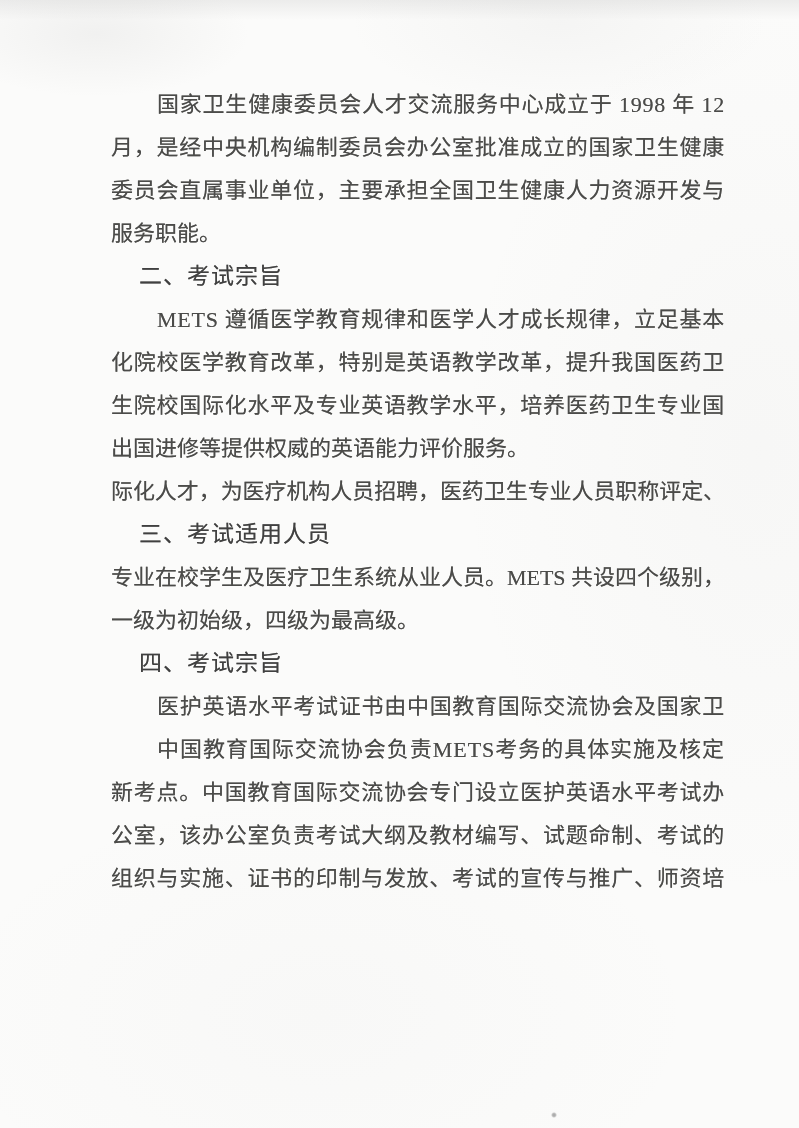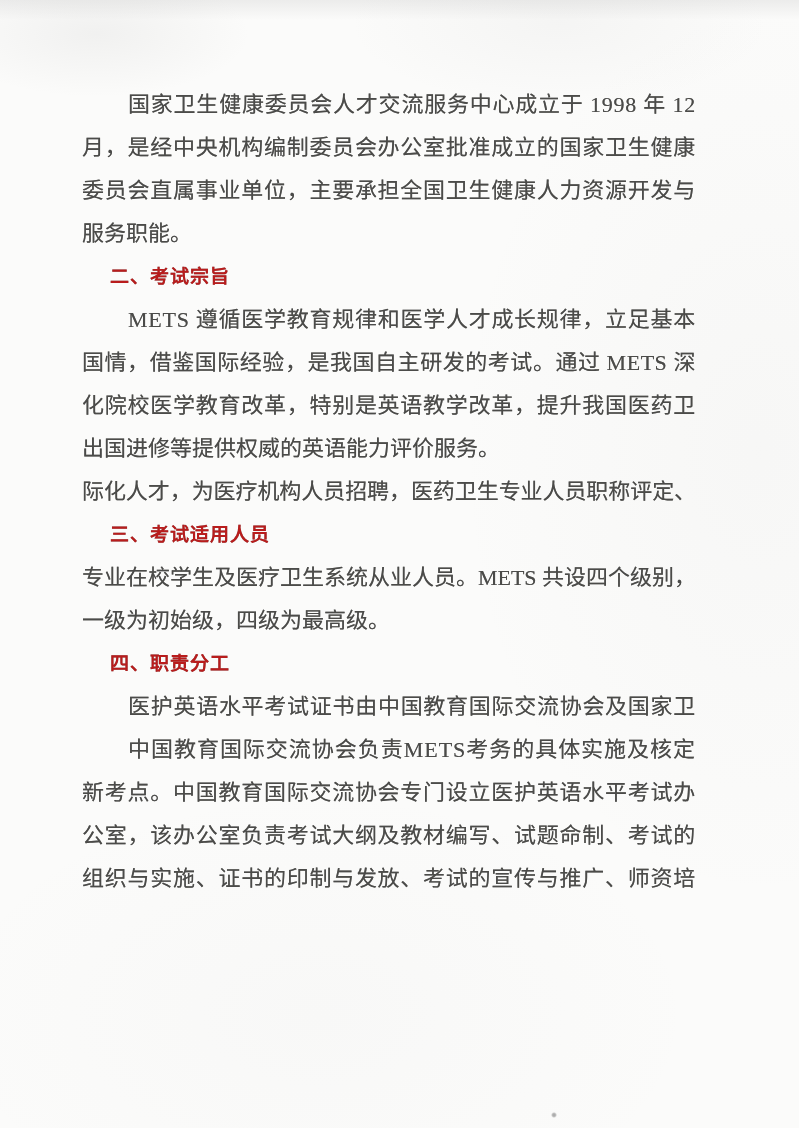--- a/index.html
+++ b/index.html
@@ -30,42 +30,42 @@
   .scan-edge {
     position: absolute;
     top: 0; left: 0; right: 0;
     height: 20px;
     background: linear-gradient(180deg, rgba(175,175,175,0.20), rgba(255,255,255,0));
     pointer-events: none;
   }
   .content {
     position: absolute;
     top: 83px;
-    left: 82px;
+    left: 111px;
     width: 614px;
     color: #4b4b49;
     font-size: 22px;
     text-shadow: 0 0 0.6px rgba(80,80,78,0.65);
   }
   .line {
     height: 43px;
     line-height: 43px;
     white-space: nowrap;
     overflow: visible;
   }
   .line.indent { padding-left: 46px; }
   .line > span { display: inline-block; line-height: 43px; vertical-align: top; }
   .heading {
     height: 43px;
     line-height: 43px;
     padding-left: 28px;
     font-family: "Liberation Sans", "DejaVu Sans", sans-serif;
-    font-weight: bold;
-    color: #b91c1c;
-    font-size: 19px;
+    font-weight: normal;
+    color: #404040;
+    font-size: 23px;
     letter-spacing: 1px;
     margin: 0;
     text-shadow: 0 0 0.5px rgba(62,62,60,0.6);
   }
   .speck {
     position: absolute;
     left: 551px;
     top: 1112px;
     width: 6px;
     height: 6px;
@@ -86,34 +86,34 @@
       <div class="line indent fill"><span style="letter-spacing: 0.782813px;">国家卫生健康委员会人才交流服务中心成立于 1998 年 12</span></div>
       <div class="line fill"><span style="letter-spacing: 0.740162px;">月，是经中央机构编制委员会办公室批准成立的国家卫生健康</span></div>
       <div class="line fill"><span style="letter-spacing: 0.740162px;">委员会直属事业单位，主要承担全国卫生健康人力资源开发与</span></div>
       <div class="line"><span>服务职能。</span></div>
     </div>
 
     <div class="heading"><span>二、考试宗旨</span></div>
 
     <div>
       <div class="line indent fill"><span style="letter-spacing: 0.733796px;">METS 遵循医学教育规律和医学人才成长规律，立足基本</span></div>
-      <div class="line fill"><span style="letter-spacing: 0.54375px;">国情，借鉴国际经验，是我国自主研发的考试。通过 METS 深</span></div>
       <div class="line fill"><span style="letter-spacing: 0.740162px;">化院校医学教育改革，特别是英语教学改革，提升我国医药卫</span></div>
+      <div class="line fill"><span style="letter-spacing: 0.740162px;">生院校国际化水平及专业英语教学水平，培养医药卫生专业国</span></div>
       <div class="line"><span>出国进修等提供权威的英语能力评价服务。</span></div>
       <div class="line fill"><span style="letter-spacing: -0.0719866px;">际化人才，为医疗机构人员招聘，医药卫生专业人员职称评定、</span></div>
     </div>
 
     <div class="heading"><span>三、考试适用人员</span></div>
 
     <div>
       <div class="line fill"><span style="letter-spacing: -0.00625px;">专业在校学生及医疗卫生系统从业人员。METS 共设四个级别，</span></div>
       <div class="line"><span>一级为初始级，四级为最高级。</span></div>
     </div>
 
-    <div class="heading"><span>四、职责分工</span></div>
+    <div class="heading"><span>四、考试宗旨</span></div>
 
     <div>
       <div class="line indent fill"><span style="letter-spacing: 0.719375px;">医护英语水平考试证书由中国教育国际交流协会及国家卫</span></div>
     </div>
 
     <div>
       <div class="line indent fill"><span style="letter-spacing: 0.973558px;">中国教育国际交流协会负责METS考务的具体实施及核定</span></div>
       <div class="line fill"><span style="letter-spacing: 0.740162px;">新考点。中国教育国际交流协会专门设立医护英语水平考试办</span></div>
       <div class="line fill"><span style="letter-spacing: 0.740162px;">公室，该办公室负责考试大纲及教材编写、试题命制、考试的</span></div>
       <div class="line fill"><span style="letter-spacing: 0.740162px;">组织与实施、证书的印制与发放、考试的宣传与推广、师资培</span></div>

